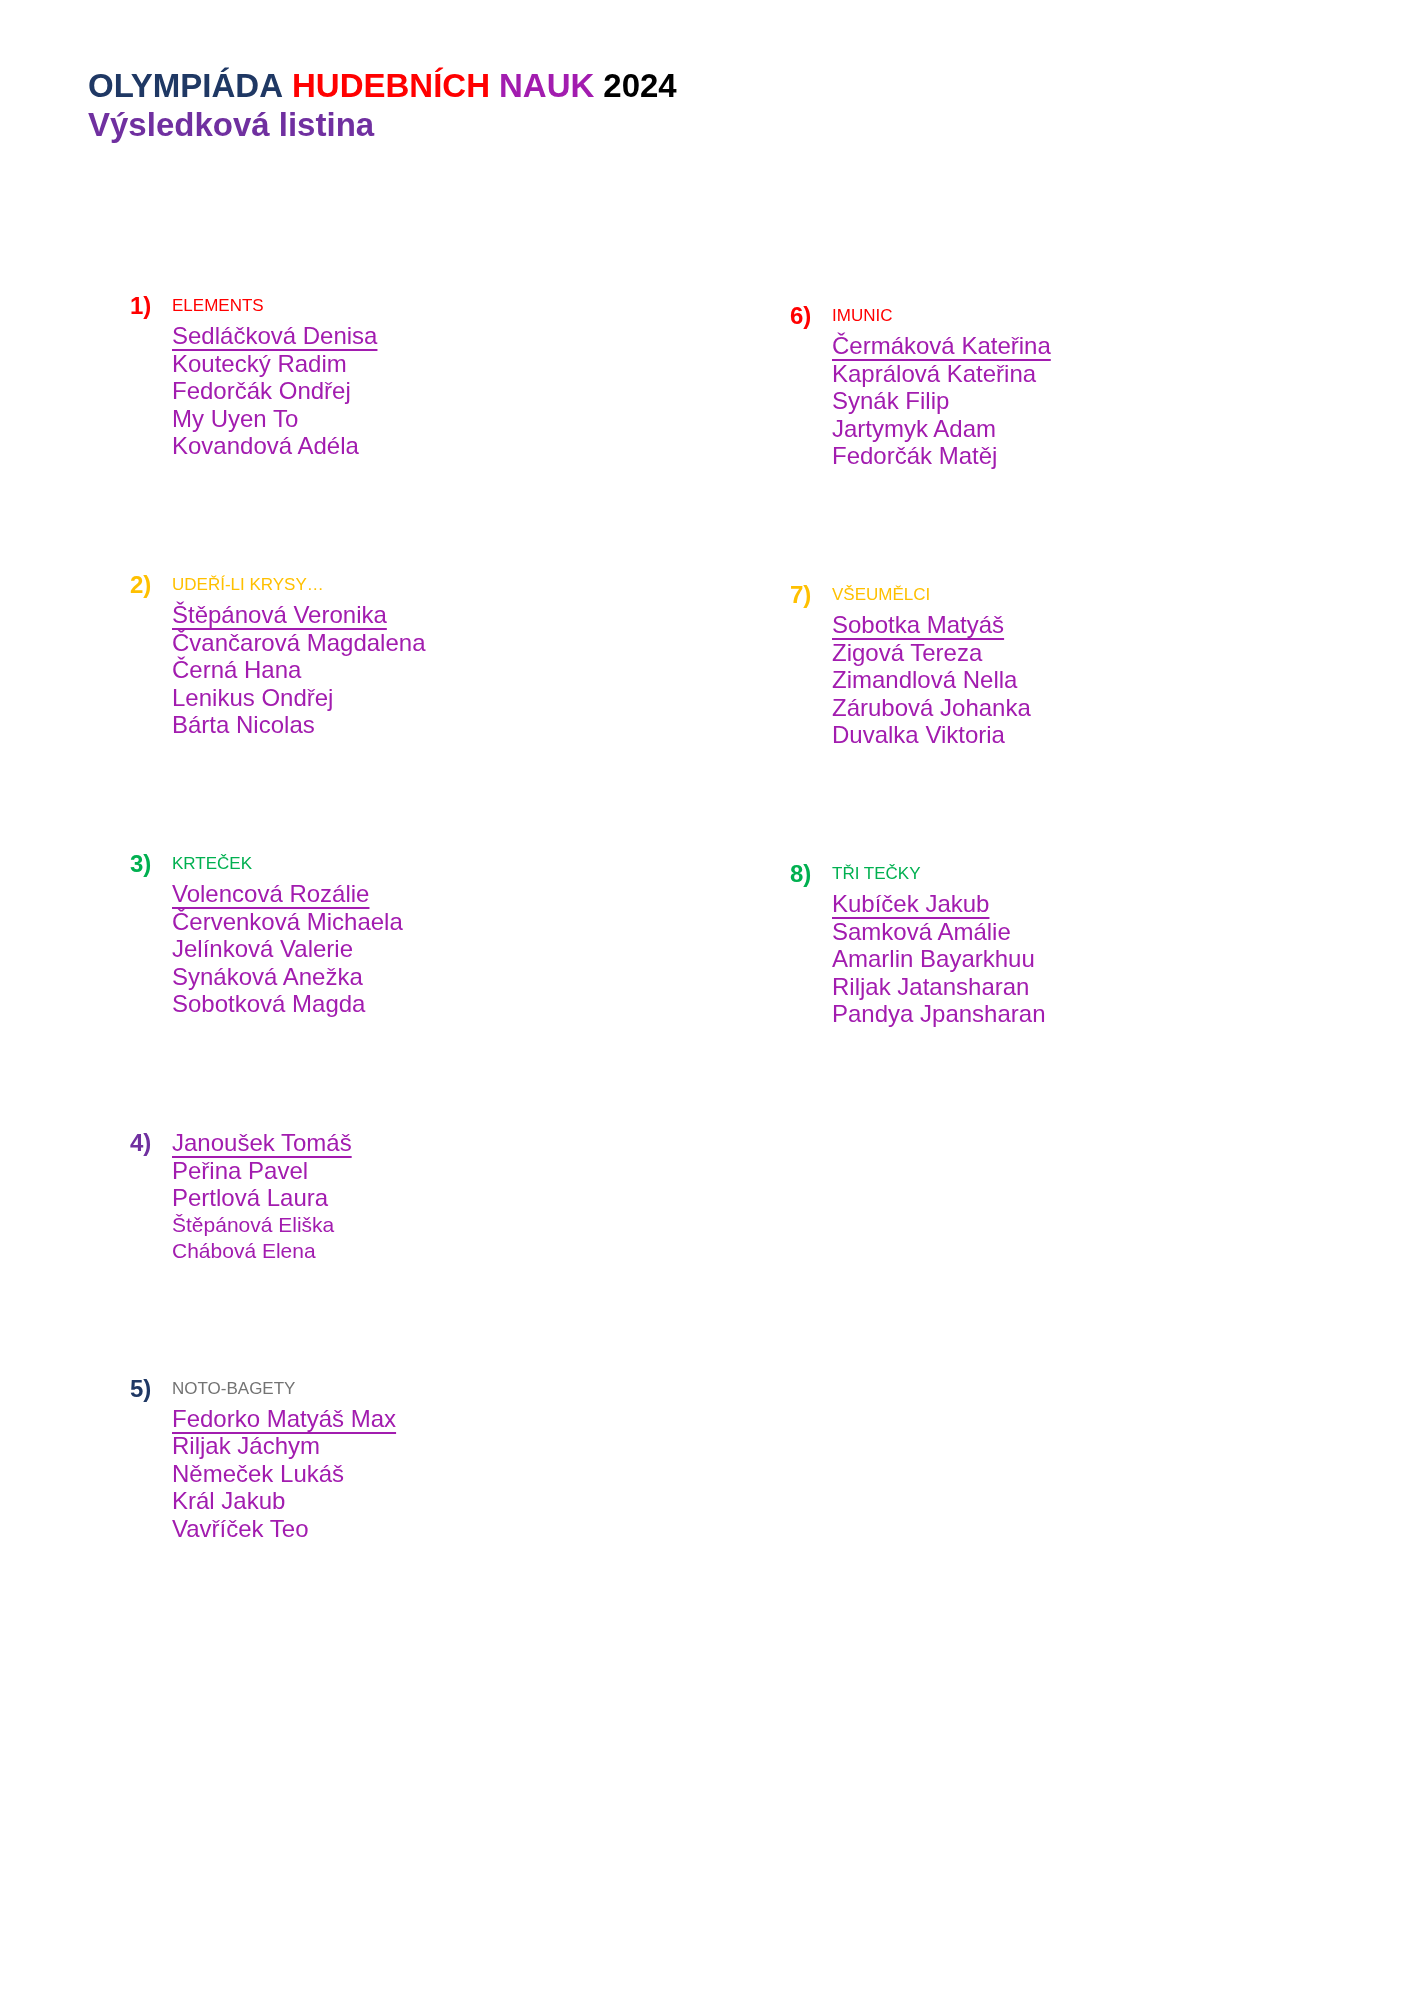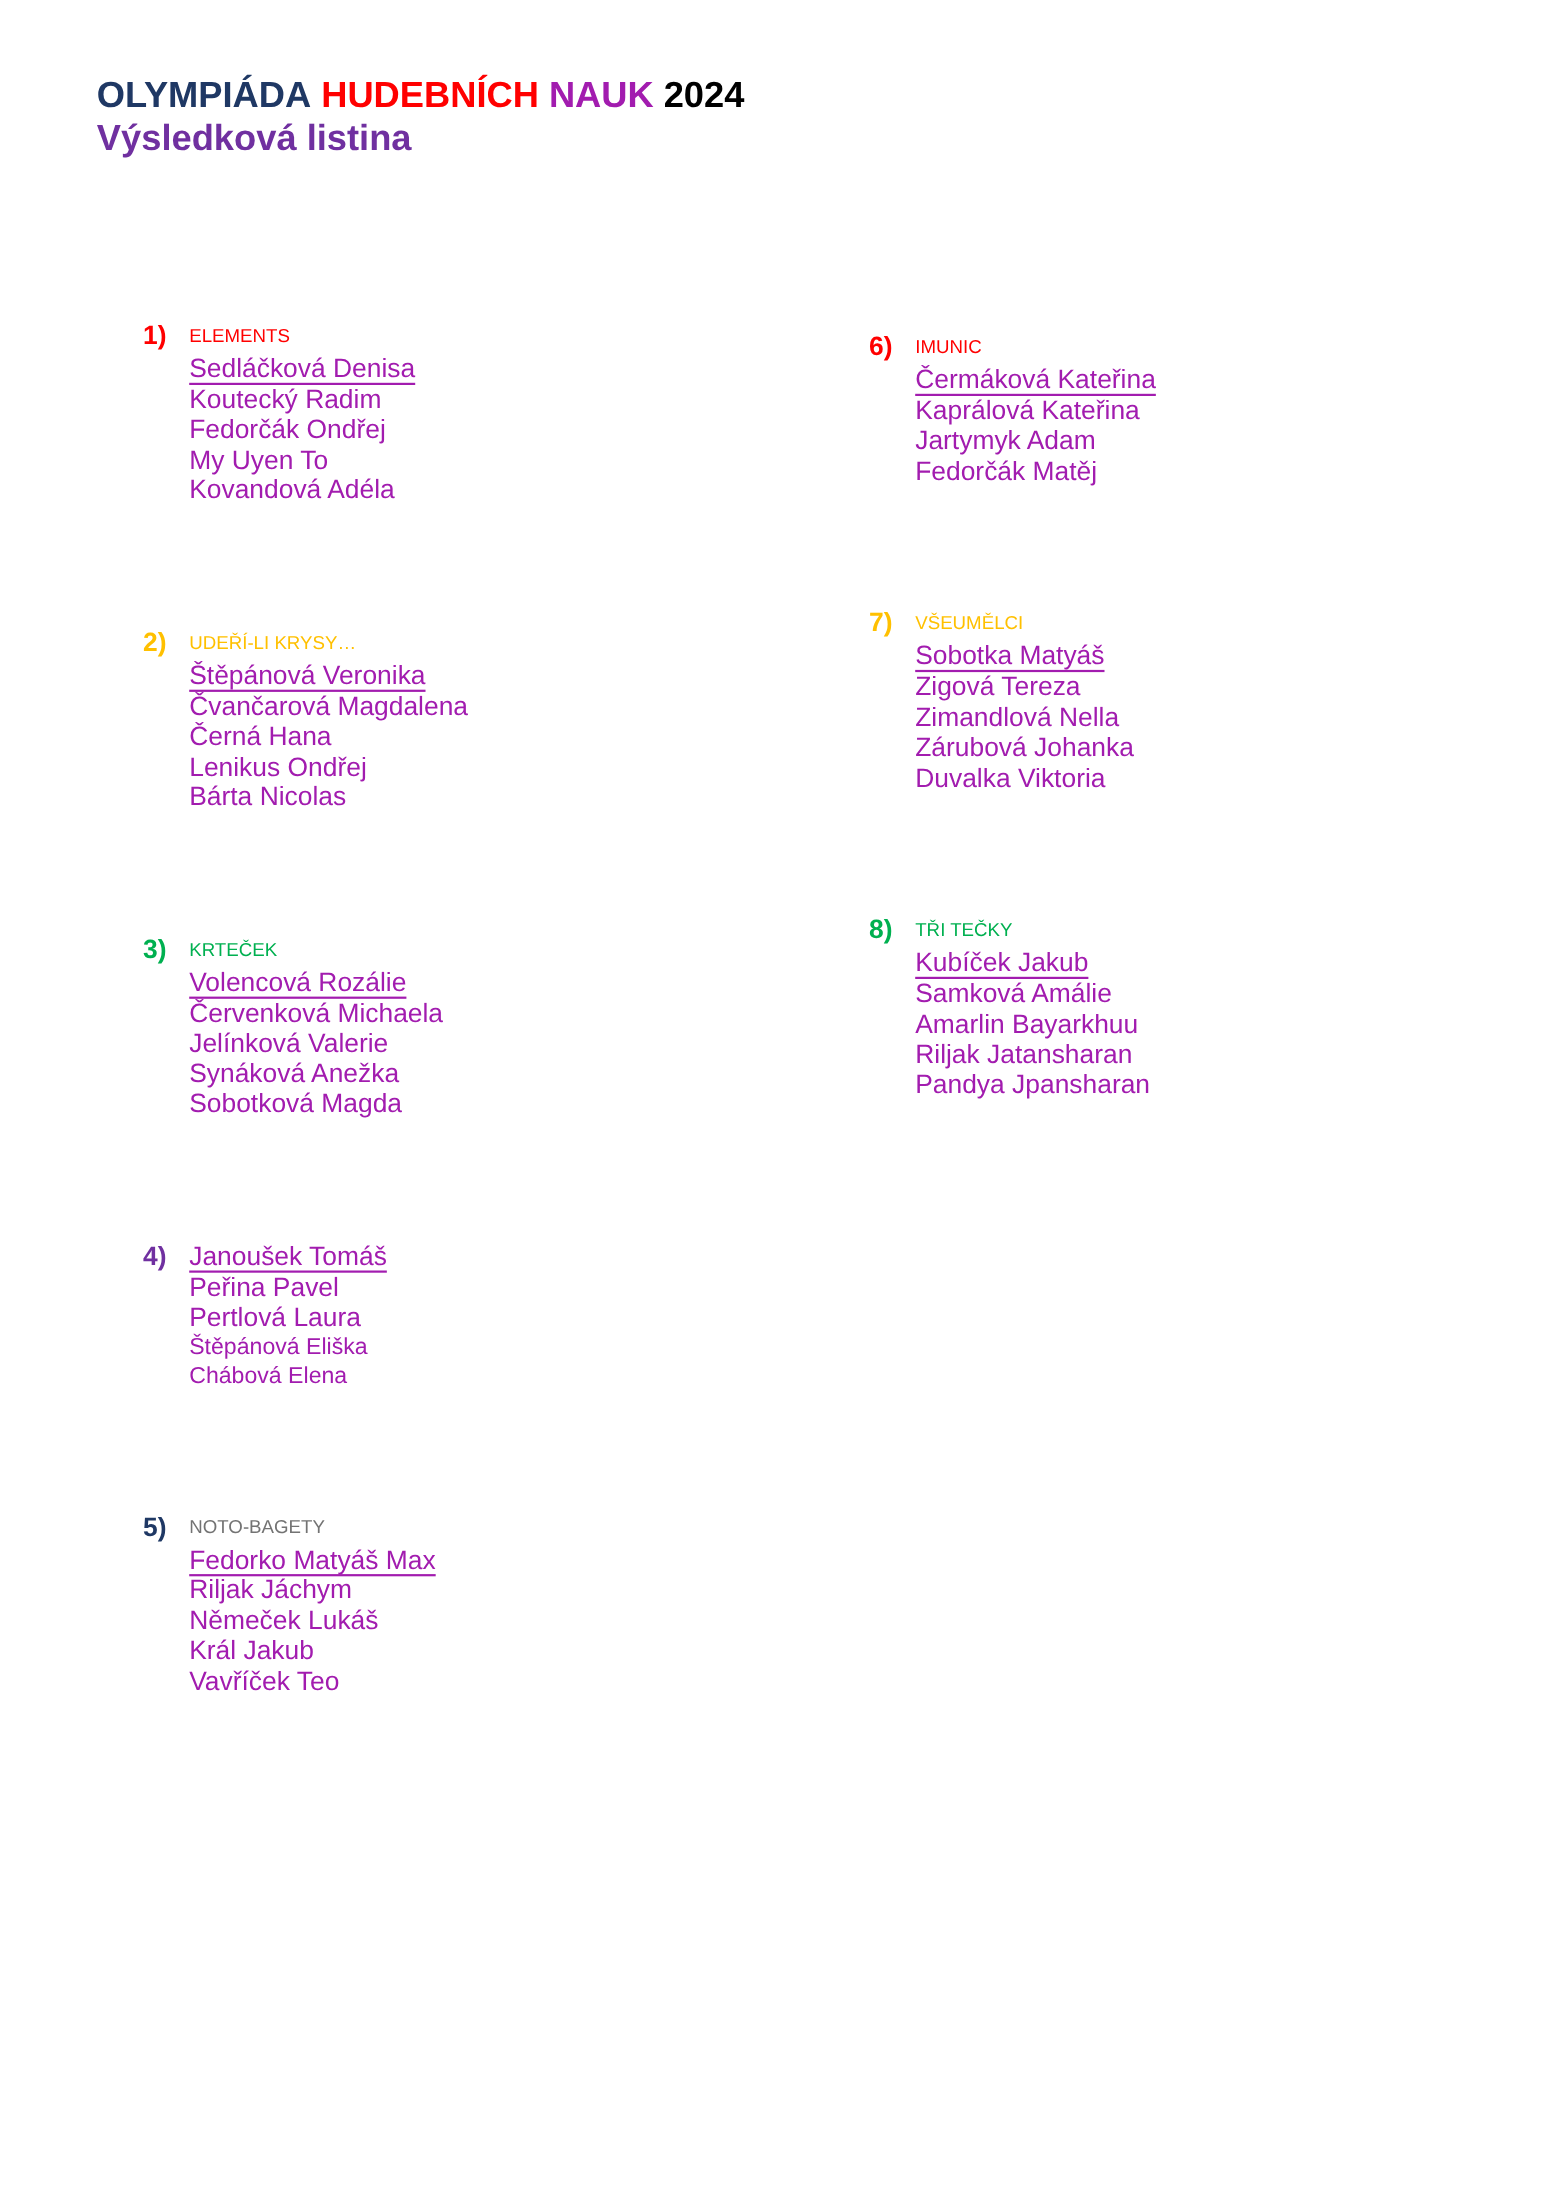--- a/index.html
+++ b/index.html
@@ -156,20 +156,21 @@
   </div>
 
   <div class="col col-right">
 
     <section class="group">
       <span class="group-num" style="color: rgb(255, 0, 0);">6)</span>
       <div class="group-heading" style="color: rgb(255, 0, 0);">IMUNIC</div>
       <ul class="members">
         <li class="member captain">Čermáková Kateřina</li>
         <li class="member">Kaprálová Kateřina</li>
+        <li class="member">Synák Filip</li>
         <li class="member">Jartymyk Adam</li>
         <li class="member">Fedorčák Matěj</li>
       </ul>
     </section>
 
     <section class="group">
       <span class="group-num" style="color: rgb(255, 192, 0);">7)</span>
       <div class="group-heading" style="color: rgb(255, 192, 0);">VŠEUMĚLCI</div>
       <ul class="members">
         <li class="member captain">Sobotka Matyáš</li>

